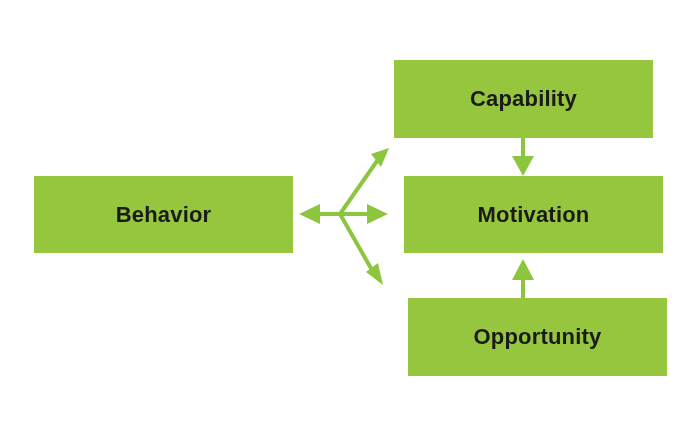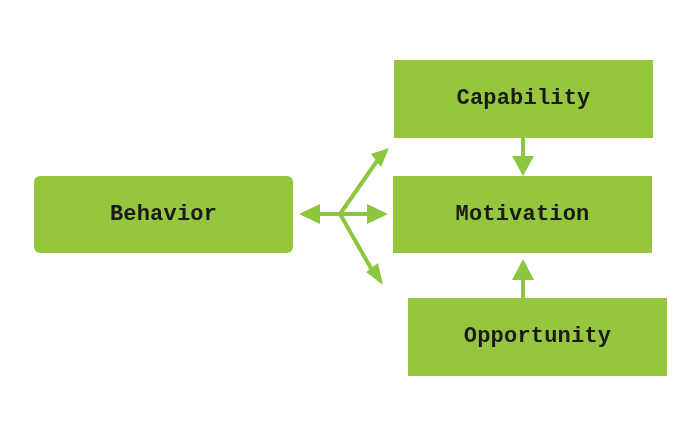--- a/index.html
+++ b/index.html
@@ -18,33 +18,32 @@
     overflow: hidden;
   }
   .node {
     position: absolute;
     box-sizing: border-box;
     display: flex;
     align-items: center;
     justify-content: center;
     background: #95c63e;
     color: #1a1a1a;
-    font-family: Liberation Mono, monospace;
+    font-family: Liberation Sans, sans-serif;
     font-weight: bold;
     font-size: 22px;
     letter-spacing: 0.2px;
     line-height: 1;
     user-select: none;
   }
   #node-behavior {
     left: 34px;
     top: 176px;
     width: 259px;
     height: 77px;
-    border-radius: 6px;
   }
   #node-capability {
     left: 394px;
     top: 60px;
     width: 259px;
     height: 78px;
   }
   #node-motivation {
     left: 394px;
     top: 176px;
@@ -101,21 +100,21 @@
   </svg>
 
   <div class="node" id="node-behavior" style="left: 34px; top: 176px; width: 259px; height: 77px; background: rgb(149, 198, 62); color: rgb(26, 26, 26);">
     <span>Behavior</span>
   </div>
 
   <div class="node" id="node-capability" style="left: 394px; top: 60px; width: 259px; height: 78px; background: rgb(149, 198, 62); color: rgb(26, 26, 26);">
     <span>Capability</span>
   </div>
 
-  <div class="node" id="node-motivation" style="left: 393px; top: 176px; width: 259px; height: 77px; background: rgb(149, 198, 62); color: rgb(26, 26, 26);">
+  <div class="node" id="node-motivation" style="left: 404px; top: 176px; width: 259px; height: 77px; background: rgb(149, 198, 62); color: rgb(26, 26, 26);">
     <span>Motivation</span>
   </div>
 
   <div class="node" id="node-opportunity" style="left: 408px; top: 298px; width: 259px; height: 78px; background: rgb(149, 198, 62); color: rgb(26, 26, 26);">
     <span>Opportunity</span>
   </div>
 
 </div>
 
 </body></html>

